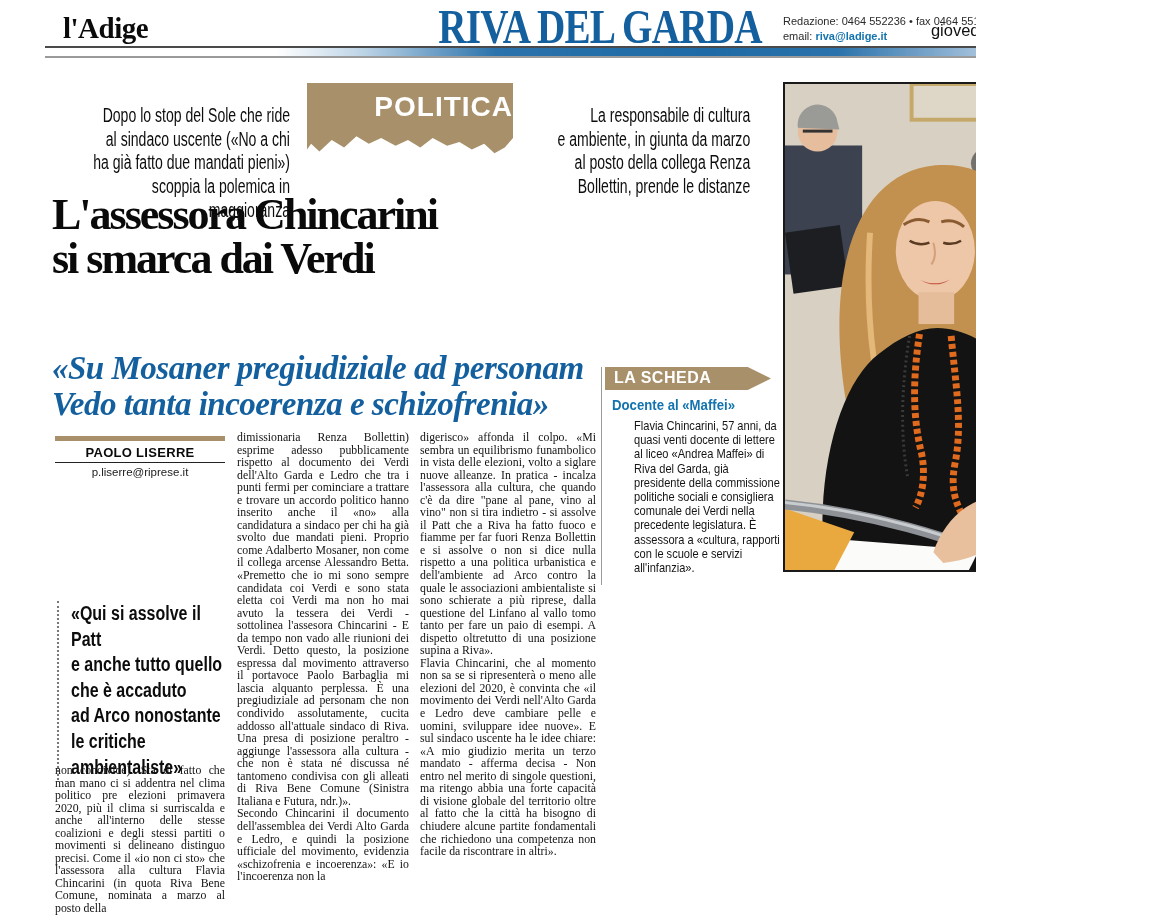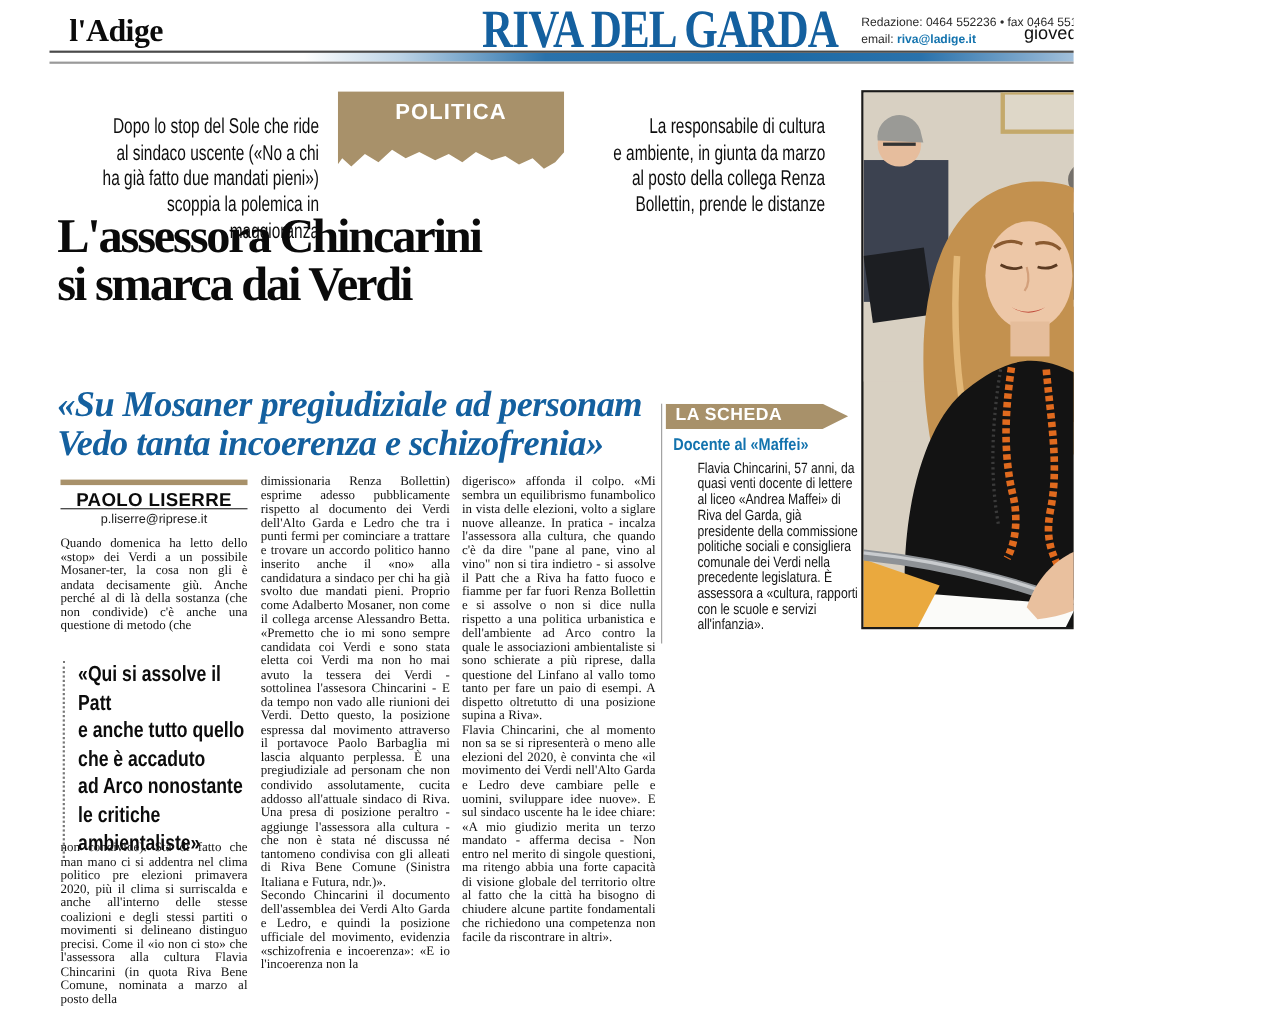--- a/index.html
+++ b/index.html
@@ -24,21 +24,21 @@
 
   
   .kicker{font-size:19.5px;line-height:1.22;white-space:pre-line;color:#0d0d0d;}
   .kicker-left{left:-10px;top:80px;width:300px;}
   .kicker-left span{display:block;text-align:right;transform:scaleX(0.72);transform-origin:100% 0;}
   .kicker-right{left:527px;top:80px;width:310px;text-align:right;}
   .kicker-right span{display:block;transform:scaleX(0.72);transform-origin:0 0;}
   .badge-politica{left:307px;top:83px;width:206px;height:95px;background:#a8916a;
     clip-path:polygon(0 0,100% 0,100% 58%,96% 68%,91% 74%,86% 64%,80% 70%,74% 62%,68% 66%,
       61% 58%,55% 68%,49% 60%,43% 66%,36% 58%,30% 64%,24% 56%,18% 68%,12% 60%,6% 72%,2% 64%,0 70%);}
-  .badge-politica b{display:block;text-align:center;color:#fff;font-size:20px;
+  .badge-politica b{display:block;text-align:right;color:#fff;font-size:28px;
     letter-spacing:1px;padding-top:8px;}
 
   
   .headline{left:52px;top:193px;width:740px;font-family:Liberation Serif, serif;
     font-weight:bold;font-size:44px;line-height:1.0;letter-spacing:-2px;
     white-space:pre-line;color:#0a0a0a;}
   .subhead{left:52px;top:350px;width:620px;font-family:"Liberation Serif",serif;
     font-weight:bold;font-style:italic;font-size:33px;line-height:1.1;letter-spacing:-0.5px;
     white-space:pre-line;color:#14609f;}
 
@@ -50,21 +50,21 @@
   .scheda-title{left:612px;top:396px;width:190px;}
   .scheda-title span{display:block;font-weight:bold;font-size:15.5px;color:#1373ae;
     transform:scaleX(0.85);transform-origin:0 0;}
   .scheda-body{left:612px;top:419px;width:196px;margin-left:22px;}
   .scheda-body span{display:block;font-size:13.5px;line-height:14.2px;white-space:pre-line;
     transform:scaleX(0.82);transform-origin:0 0;color:#141414;}
 
   
   .byline-bar{left:55px;top:436px;width:170px;height:5px;background:#a8916a;}
   .byline-name{left:55px;top:445px;width:170px;text-align:center;font-weight:bold;
-    font-size:17px;letter-spacing:0.3px;color:#0b0b0b;}
+    font-size:13px;letter-spacing:0.3px;color:#0b0b0b;}
   .byline-rule{left:55px;top:462px;width:170px;height:0;border-top:1px solid #222;}
   .byline-email{left:55px;top:466px;width:170px;text-align:center;font-size:11.5px;color:#1a1a1a;}
 
   
   .body-text{font-family:"Liberation Serif",serif;font-size:11.8px;line-height:12.55px;
     text-align:justify;white-space:pre-line;color:#121212;overflow:hidden;}
   .col1a{left:55px;top:487px;width:170px;height:93px;}
   .col1b{left:55px;top:764px;width:170px;height:153px;}
   .col2{left:237px;top:431px;width:172px;height:488px;}
   .col3{left:420px;top:431px;width:176px;height:488px;}
@@ -135,21 +135,20 @@
 assessora a «cultura, rapporti
 con le scuole e servizi
 all'infanzia».</span>
   </div>
 
   <div class="abs byline-bar"></div>
   <div class="abs byline-name">PAOLO LISERRE</div>
   <div class="abs byline-rule"></div>
   <div class="abs byline-email">p.liserre@riprese.it</div>
 
-  <div class="abs body-text col1a">Quando domenica ha letto dello «stop» dei Verdi a un possibile Mosaner-ter, la cosa non gli è andata decisamente giù. Anche perché al di là della sostanza (che non condivide) c'è anche una questione di metodo (che</div>
   <div class="abs quote">
     <span>«Qui si assolve il Patt
 e anche tutto quello
 che è accaduto
 ad Arco nonostante
 le critiche
 ambientaliste»</span>
   </div>
   <div class="abs body-text col1b">non condivide). Sta di fatto che man mano ci si addentra nel clima politico pre elezioni primavera 2020, più il clima si surriscalda e anche all'interno delle stesse coalizioni e degli stessi partiti o movimenti si delineano distinguo precisi. Come il «io non ci sto» che l'assessora alla cultura Flavia Chincarini (in quota Riva Bene Comune, nominata a marzo al posto della</div>
   <div class="abs body-text col2">dimissionaria Renza Bollettin) esprime adesso pubblicamente rispetto al documento dei Verdi dell'Alto Garda e Ledro che tra i punti fermi per cominciare a trattare e trovare un accordo politico hanno inserito anche il «no» alla candidatura a sindaco per chi ha già svolto due mandati pieni. Proprio come Adalberto Mosaner, non come il collega arcense Alessandro Betta. «Premetto che io mi sono sempre candidata coi Verdi e sono stata eletta coi Verdi ma non ho mai avuto la tessera dei Verdi - sottolinea l'assesora Chincarini - E da tempo non vado alle riunioni dei Verdi. Detto questo, la posizione espressa dal movimento attraverso il portavoce Paolo Barbaglia mi lascia alquanto perplessa. È una pregiudiziale ad personam che non condivido assolutamente, cucita addosso all'attuale sindaco di Riva. Una presa di posizione peraltro - aggiunge l'assessora alla cultura - che non è stata né discussa né tantomeno condivisa con gli alleati di Riva Bene Comune (Sinistra Italiana e Futura, ndr.)».

